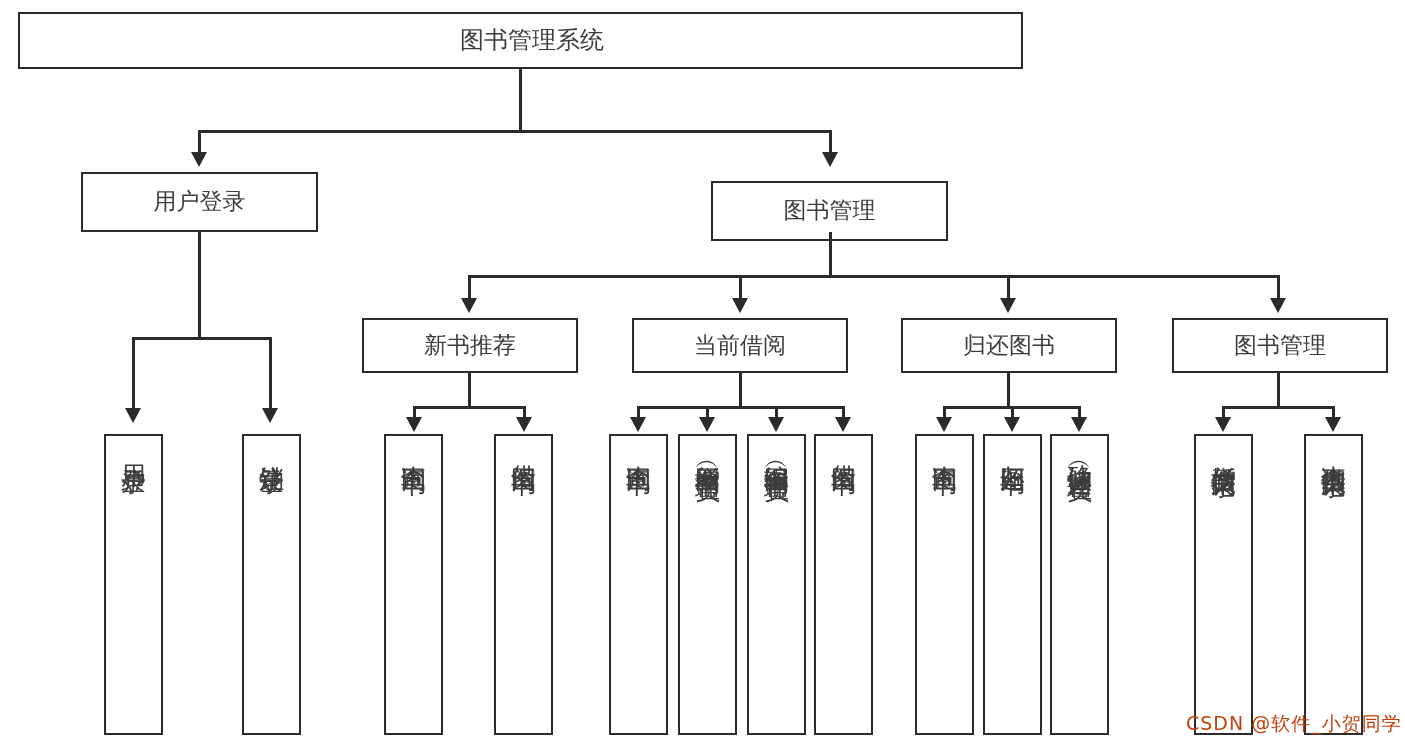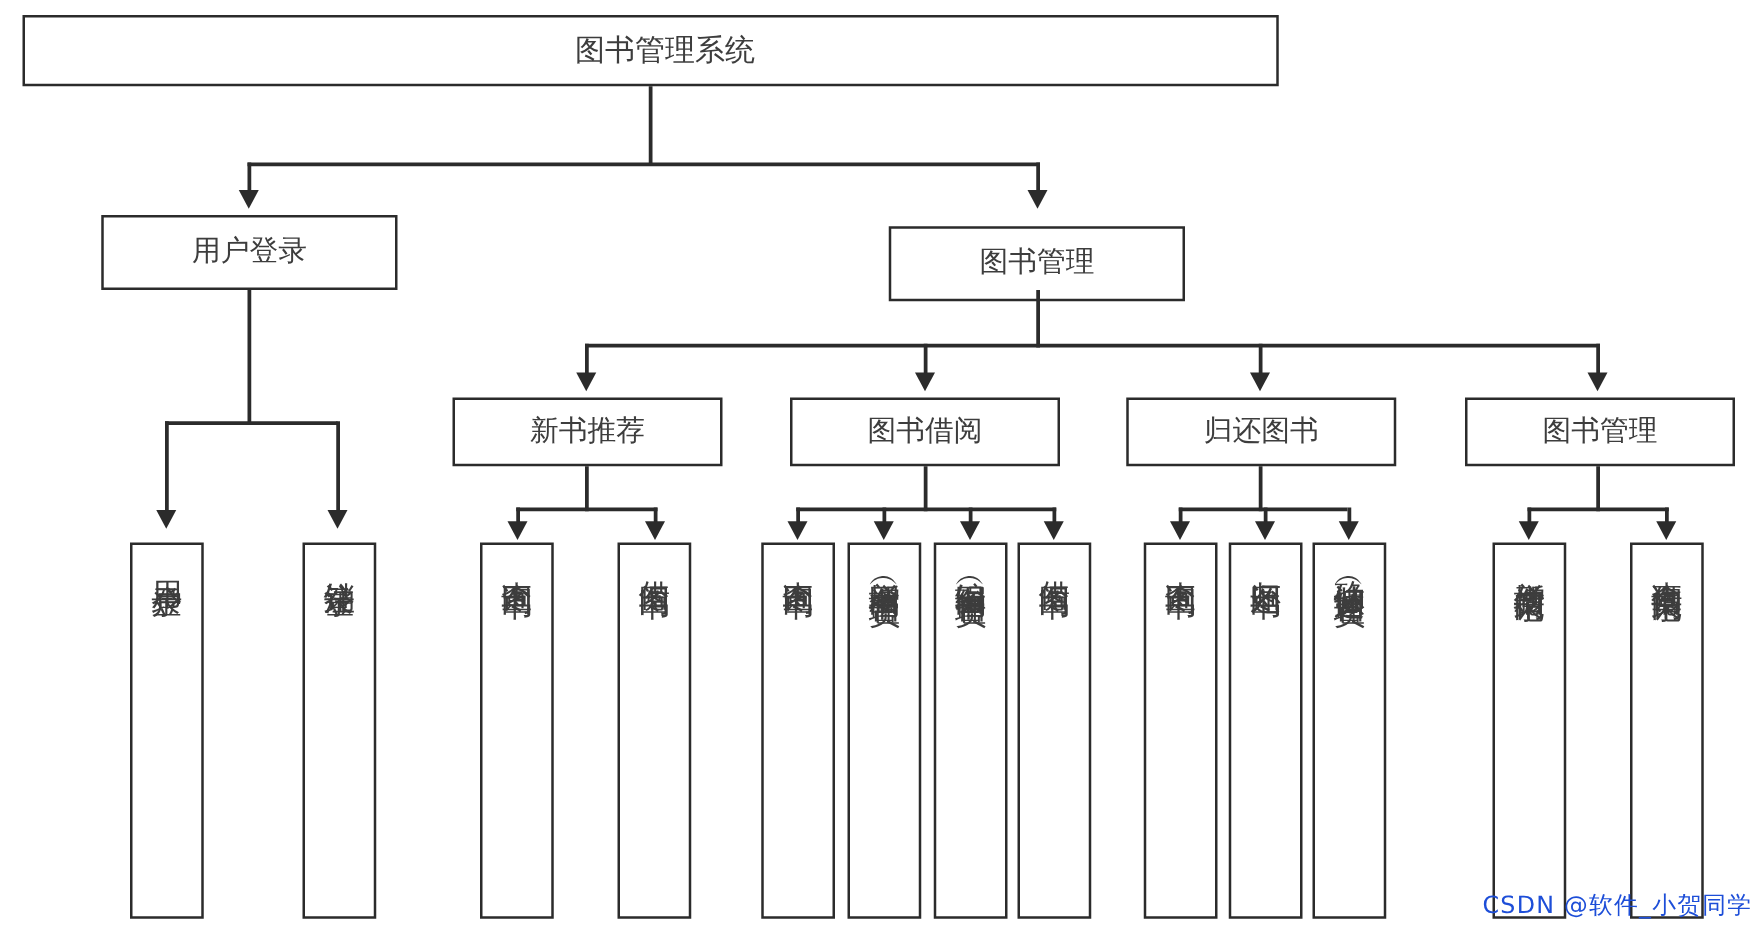--- a/index.html
+++ b/index.html
@@ -66,21 +66,21 @@
   .arrow {
     position: absolute;
     width: 0;
     height: 0;
     border-left: 8px solid transparent;
     border-right: 8px solid transparent;
     border-top: 15px solid #2b2b2b;
   }
   .watermark {
     position: absolute;
-    color: #1d4ed8;
+    color: #c2410c;
     font-size: 19px;
     letter-spacing: 1px;
     white-space: nowrap;
     user-select: none;
   }
 </style>
 </head>
 <body>
 
 <div id="canvas">
@@ -118,21 +118,21 @@
   <div class="arrow" style="left:732px; top:298px;"></div>
   <div class="vline" style="left:1007px; top:275px; width:3px; height:26px;"></div>
   <div class="arrow" style="left:1000px; top:298px;"></div>
   <div class="vline" style="left:1277px; top:275px; width:3px; height:26px;"></div>
   <div class="arrow" style="left:1270px; top:298px;"></div>
 
   <div class="node h-node" style="left:362px; top:318px; width:216px; height:55px;">
     <span class="node-label">新书推荐</span>
   </div>
   <div class="node h-node" style="left:632px; top:318px; width:216px; height:55px;">
-    <span class="node-label">图书借阅</span>
+    <span class="node-label">当前借阅</span>
   </div>
   <div class="node h-node" style="left:901px; top:318px; width:216px; height:55px;">
     <span class="node-label">归还图书</span>
   </div>
   <div class="node h-node" style="left:1172px; top:318px; width:216px; height:55px;">
     <span class="node-label">图书管理</span>
   </div>
 
   <div class="vline" style="left:468px; top:373px; width:3px; height:36px;"></div>
   <div class="hline" style="left:413px; top:406px; width:113px;"></div>

